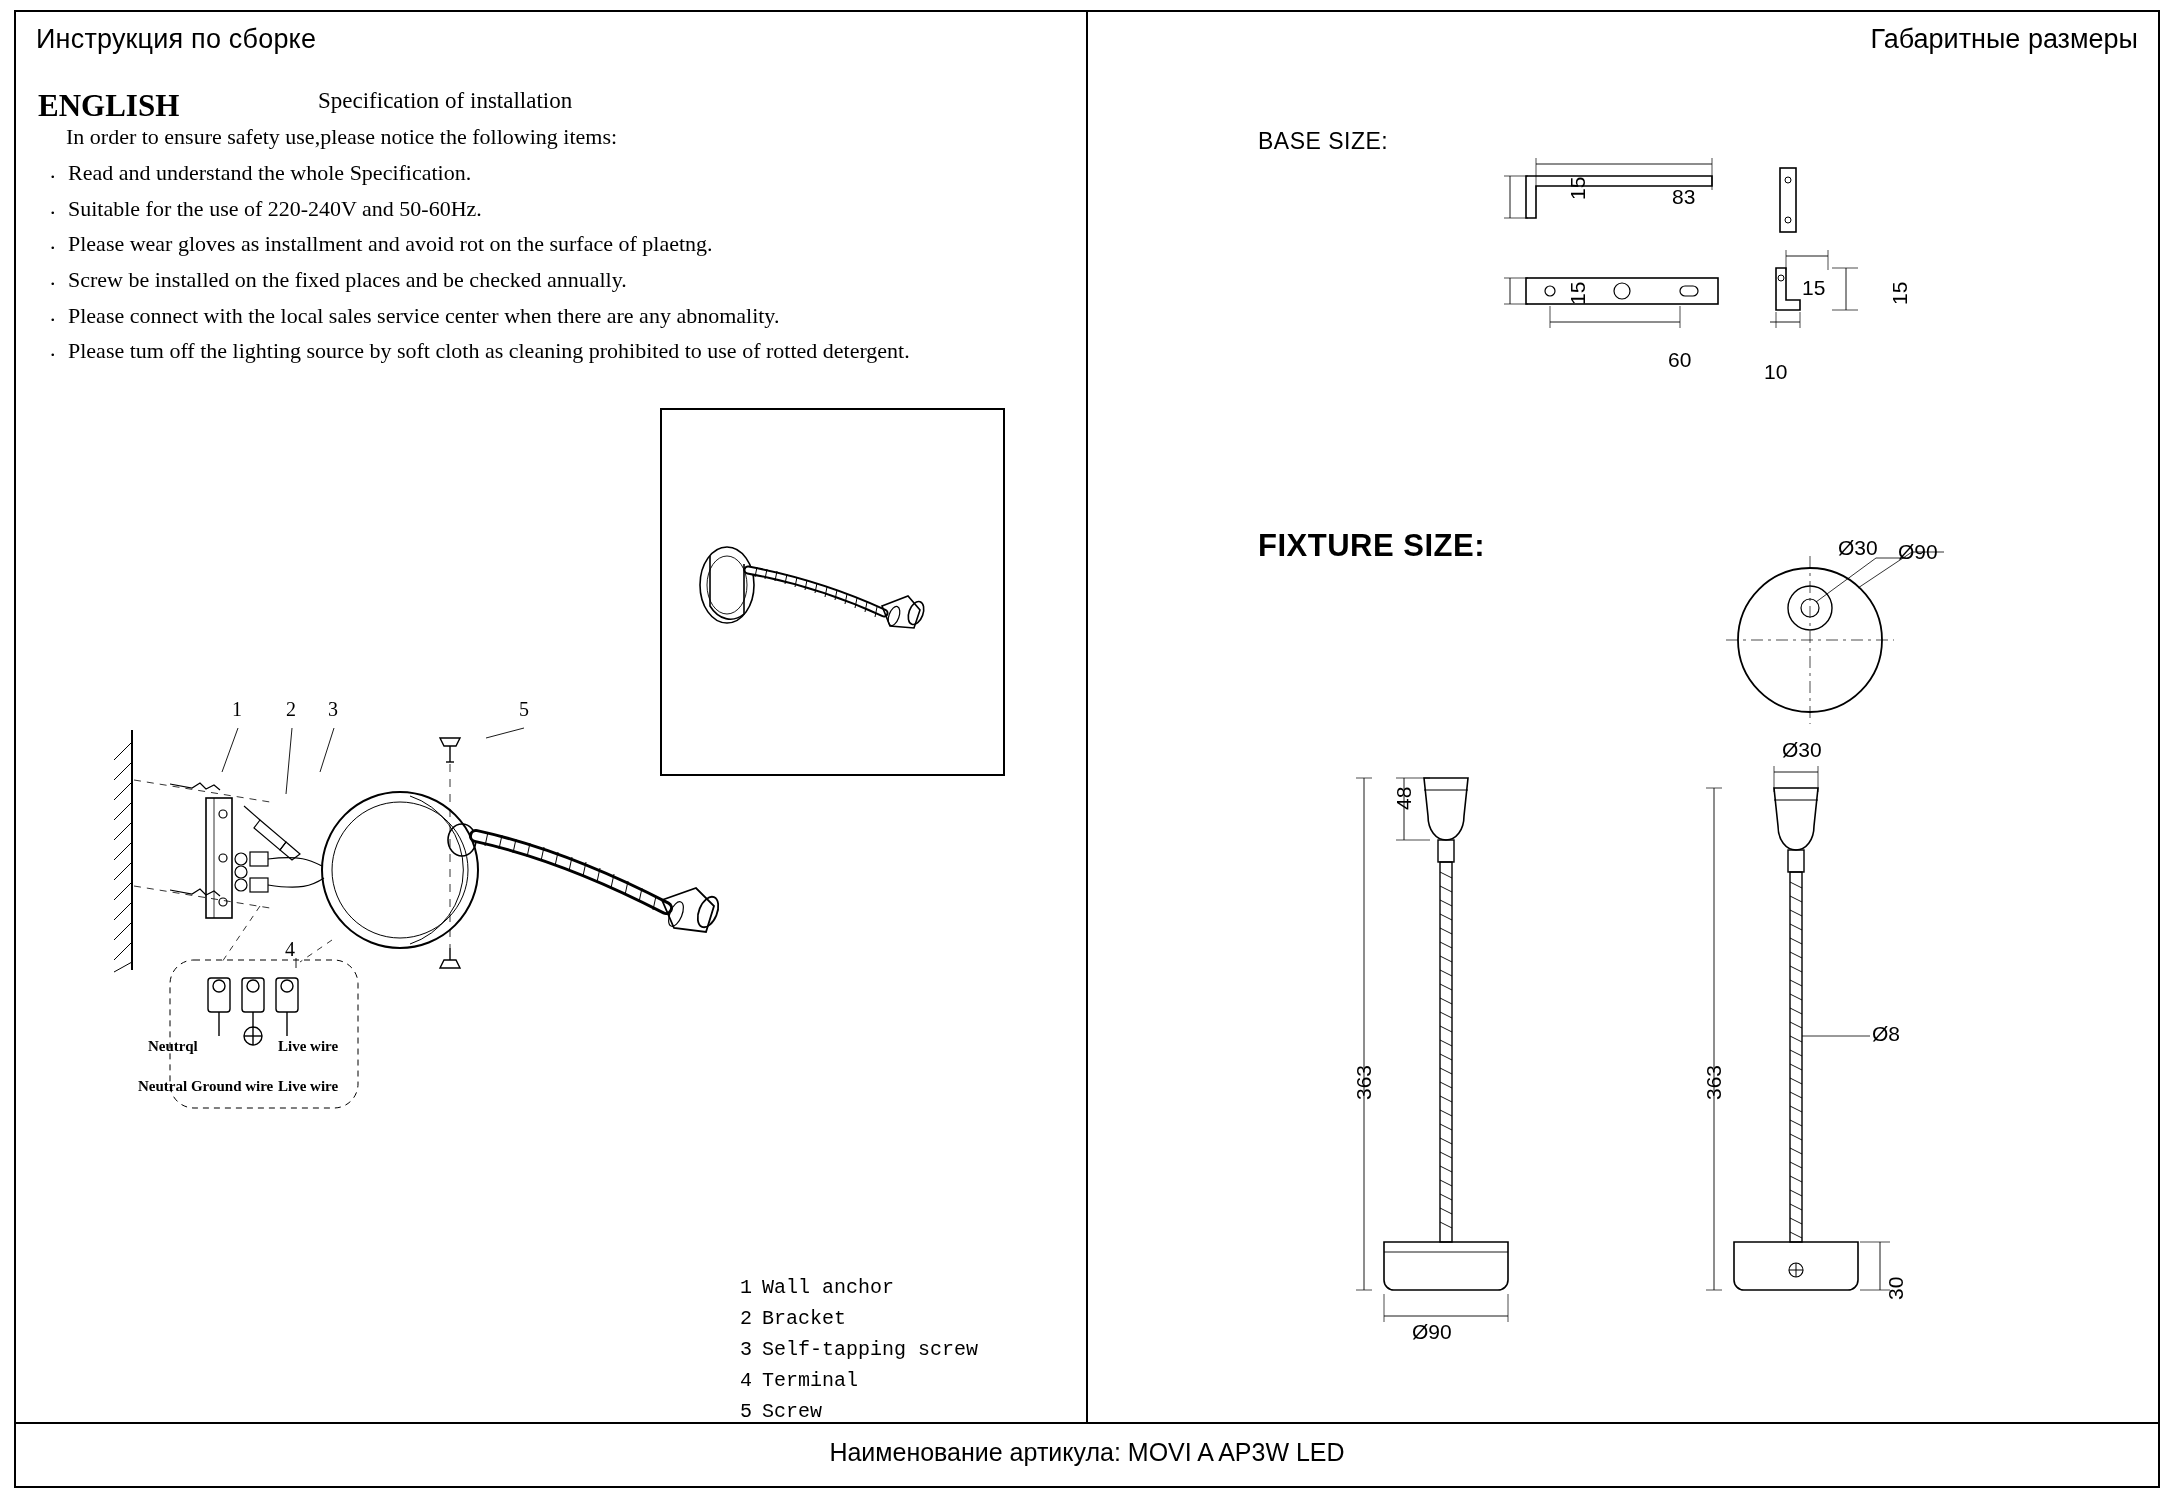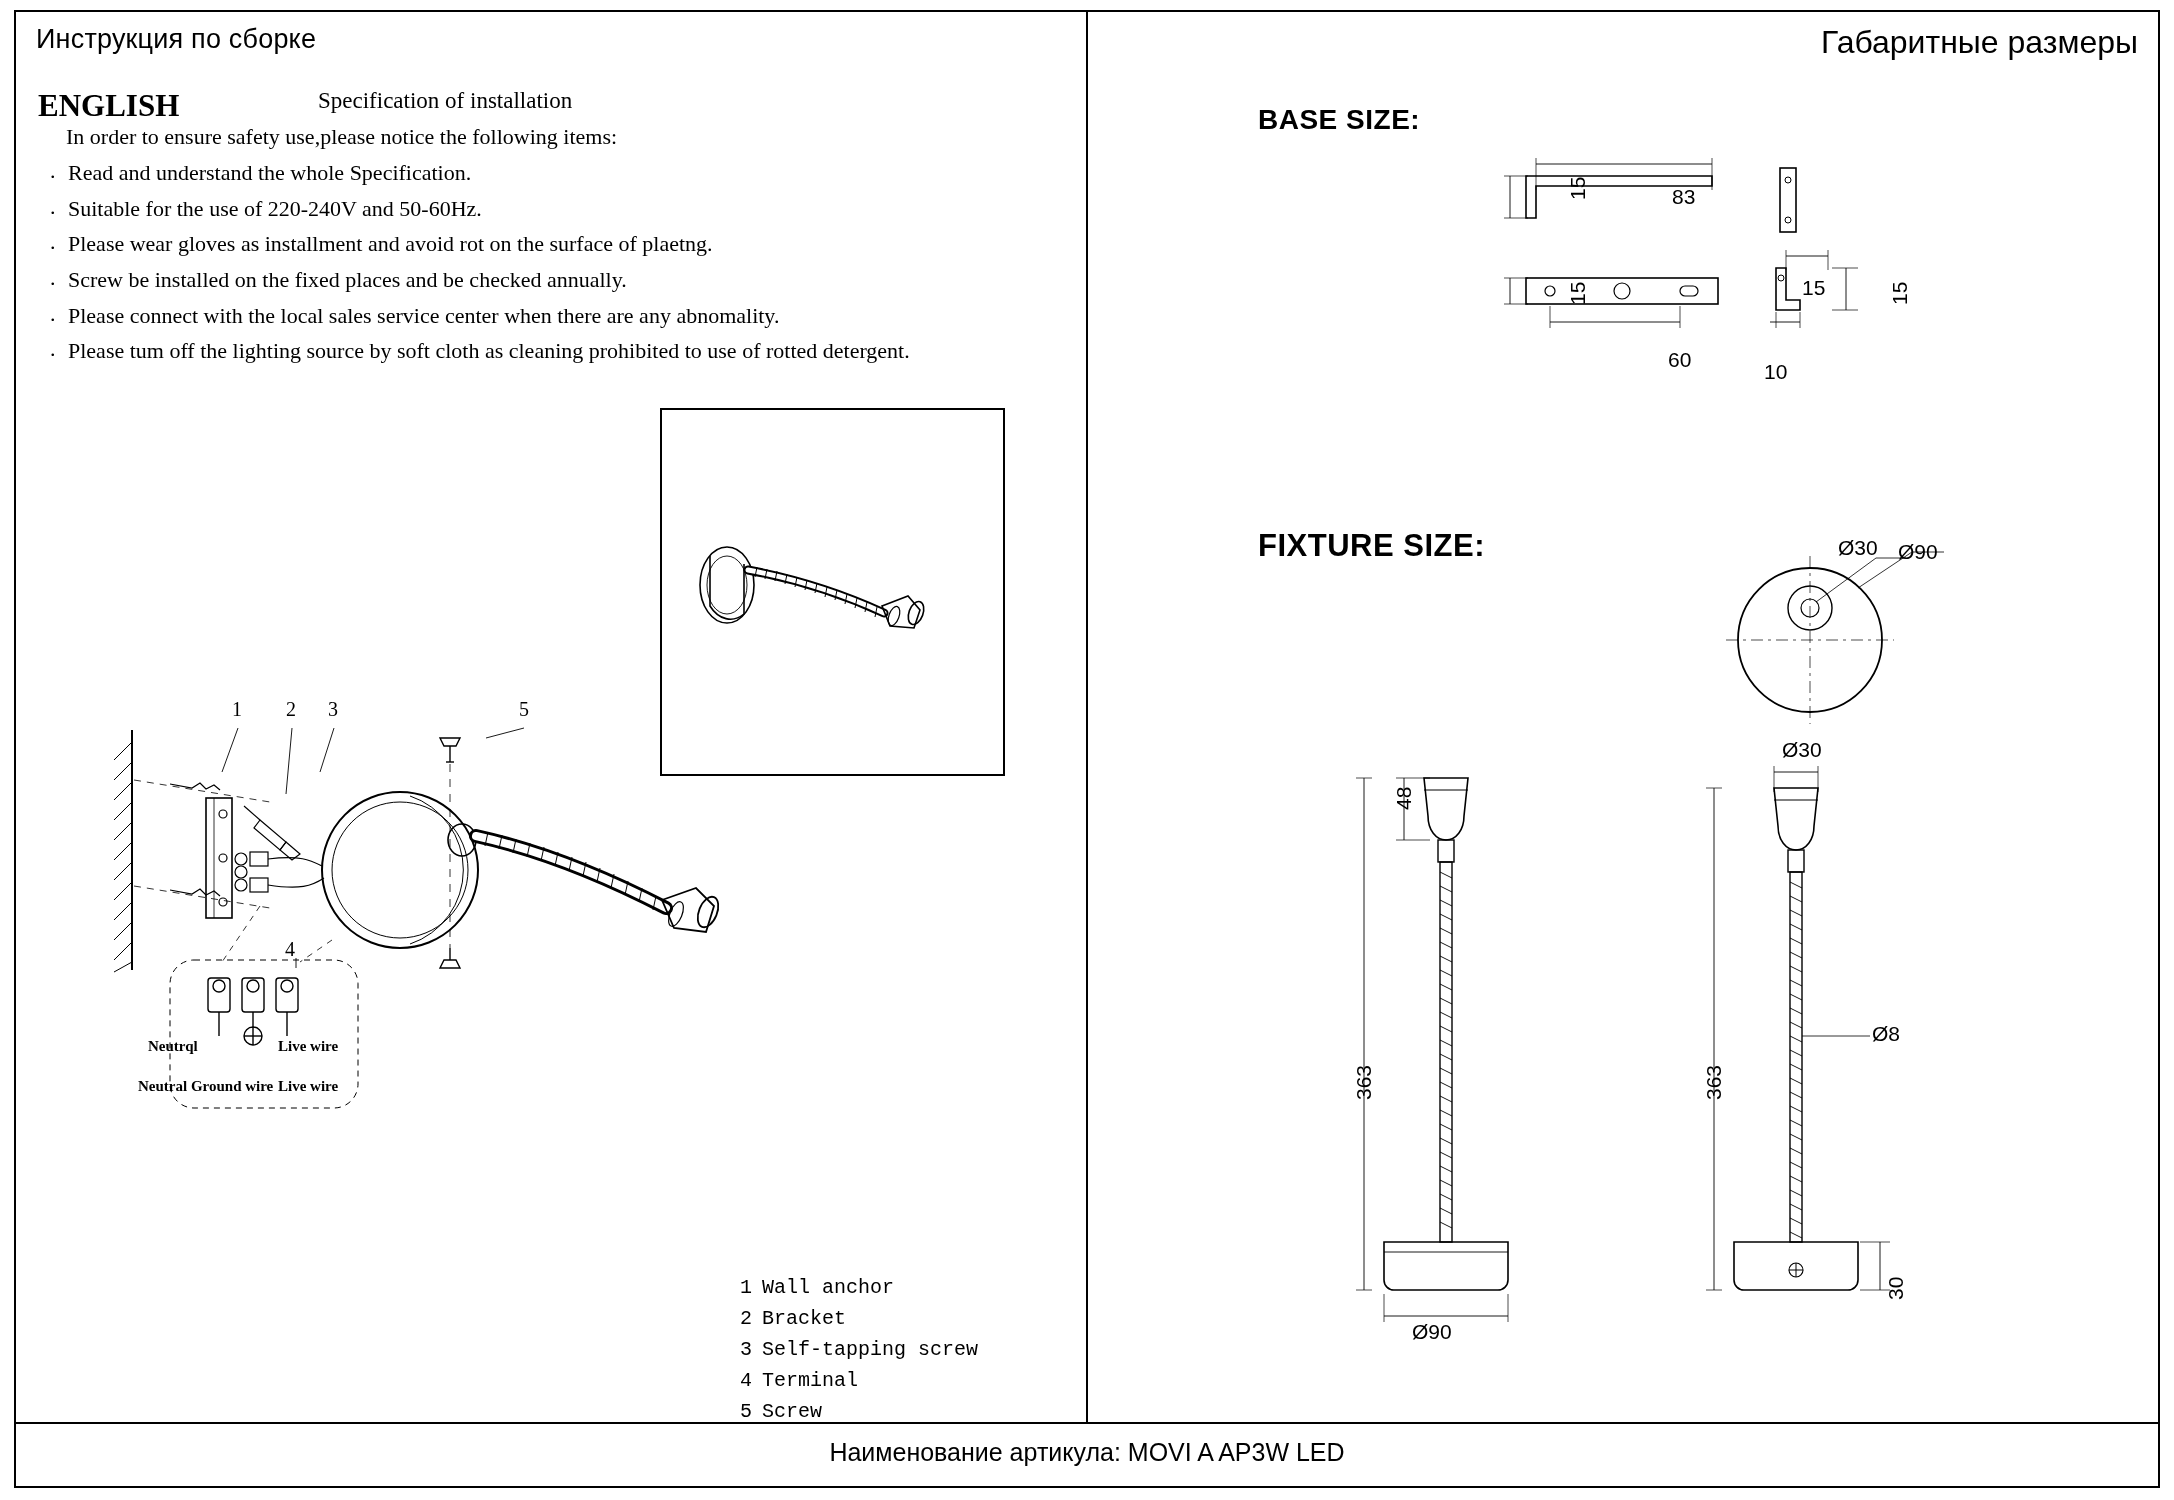--- a/index.html
+++ b/index.html
@@ -49,21 +49,21 @@
     position: absolute;
     left: 36px;
     top: 24px;
     font-size: 27px;
     letter-spacing: .2px;
   }
   .hdr-right {
     position: absolute;
     right: 36px;
     top: 24px;
-    font-size: 32px;
+    font-size: 27px;
     text-align: right;
   }
   .footer {
     position: absolute;
     left: 0;
     top: 1438px;
     width: 2174px;
     text-align: center;
     font-size: 25px;
   }
@@ -132,23 +132,23 @@
     font-family: "Liberation Mono", monospace;
     font-size: 20px;
     line-height: 1.55;
   }
   .legend div span.num { display: inline-block; width: 22px; }
 
   
   .base-size-title {
     position: absolute;
     left: 1258px;
-    top: 104px;
-    font-size: 28px;
-    font-weight: bold;
+    top: 128px;
+    font-size: 23px;
+    font-weight: normal;
     letter-spacing: .5px;
   }
   .fixture-size-title {
     position: absolute;
     left: 1258px;
     top: 528px;
     font-size: 31px;
     font-weight: bold;
     letter-spacing: .5px;
   }

